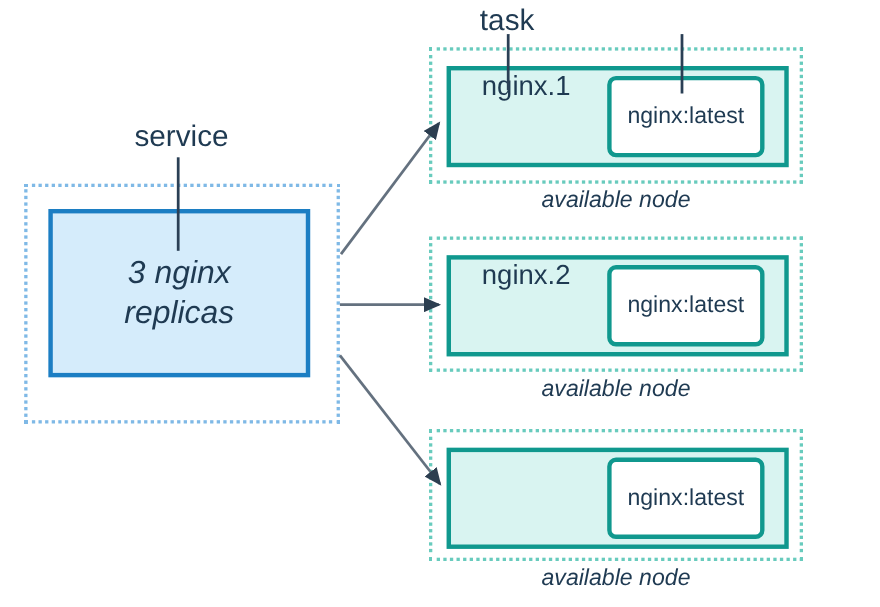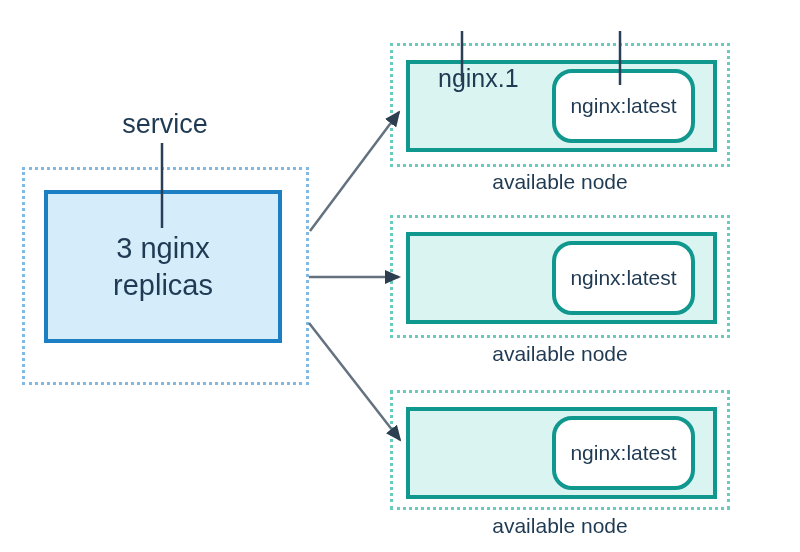--- a/index.html
+++ b/index.html
@@ -39,21 +39,21 @@
 
   
   .manager-dotted {
     left: 22px; top: 167px; width: 287px; height: 218px;
     border: 3px dotted var(--blue-dotted);
   }
   .manager-inner {
     left: 44px; top: 190px; width: 238px; height: 153px;
     border: 4px solid var(--blue-border);
     background: var(--blue-fill);
-    display: flex; align-items: center; justify-content: center;
+    display: flex; align-items: center; justify-content: center; font-style: italic;
   }
   .manager-inner .service-text {
     font-size: 29px;
     line-height: 1.25;
     text-align: center;
     max-width: 172px;
   }
   .caption {
     font-size: 21px;
     text-align: center;
@@ -77,63 +77,65 @@
   .task-text {
     font-size: 25px;
     margin-left: 28px;
     white-space: nowrap;
   }
   .container-box {
     position: absolute;
     left: 142px; top: 5px;
     width: 143px; height: 74px;
     border: 4px solid var(--teal-border);
-    border-radius: 20px;
+    border-radius: 8px;
     background: #ffffff;
     display: flex; align-items: center; justify-content: center;
   }
   .container-box span { font-size: 21px; white-space: nowrap; }
-  .node-caption { left: 390px; width: 340px; }
+  .node-caption { left: 390px; width: 340px; font-style: italic; }
 
   
   svg.overlay {
     position: absolute;
     left: 0; top: 0;
     width: 800px; height: 552px;
     pointer-events: none;
     z-index: 5;
   }
   .leader { stroke: #2a3f55; stroke-width: 2.5; }
   .arrow  { stroke: var(--arrow-shaft); stroke-width: 2.5; }
   marker path { fill: var(--arrow-head); }
 </style>
 </head>
 <body>
 
 <div class="canvas">
 
   <div class="abs pointer-label" style="left:80px; top:110px; width:170px;">service</div>
+  <div class="abs pointer-label" style="left:411px; top:4px; width:100px;">task</div>
 
   <div class="abs manager-dotted"></div>
   <div class="abs manager-inner">
     <div class="service-text">3 nginx replicas</div>
   </div>
 
   <div class="node-dotted" style="top:43px; height:124px;">
     <div class="node-inner">
       <span class="task-text">nginx.1</span>
       <div class="container-box">
         <span>nginx:latest</span>
       </div>
     </div>
   </div>
   <div class="abs caption node-caption" style="top:170px;">available node</div>
 
   <div class="node-dotted" style="top:215px; height:123px;">
     <div class="node-inner">
+      <span class="task-text">nginx.2</span>
       <div class="container-box">
         <span>nginx:latest</span>
       </div>
     </div>
   </div>
   <div class="abs caption node-caption" style="top:342px;">available node</div>
 
   <div class="node-dotted" style="top:390px; height:120px;">
     <div class="node-inner">
       <div class="container-box">

